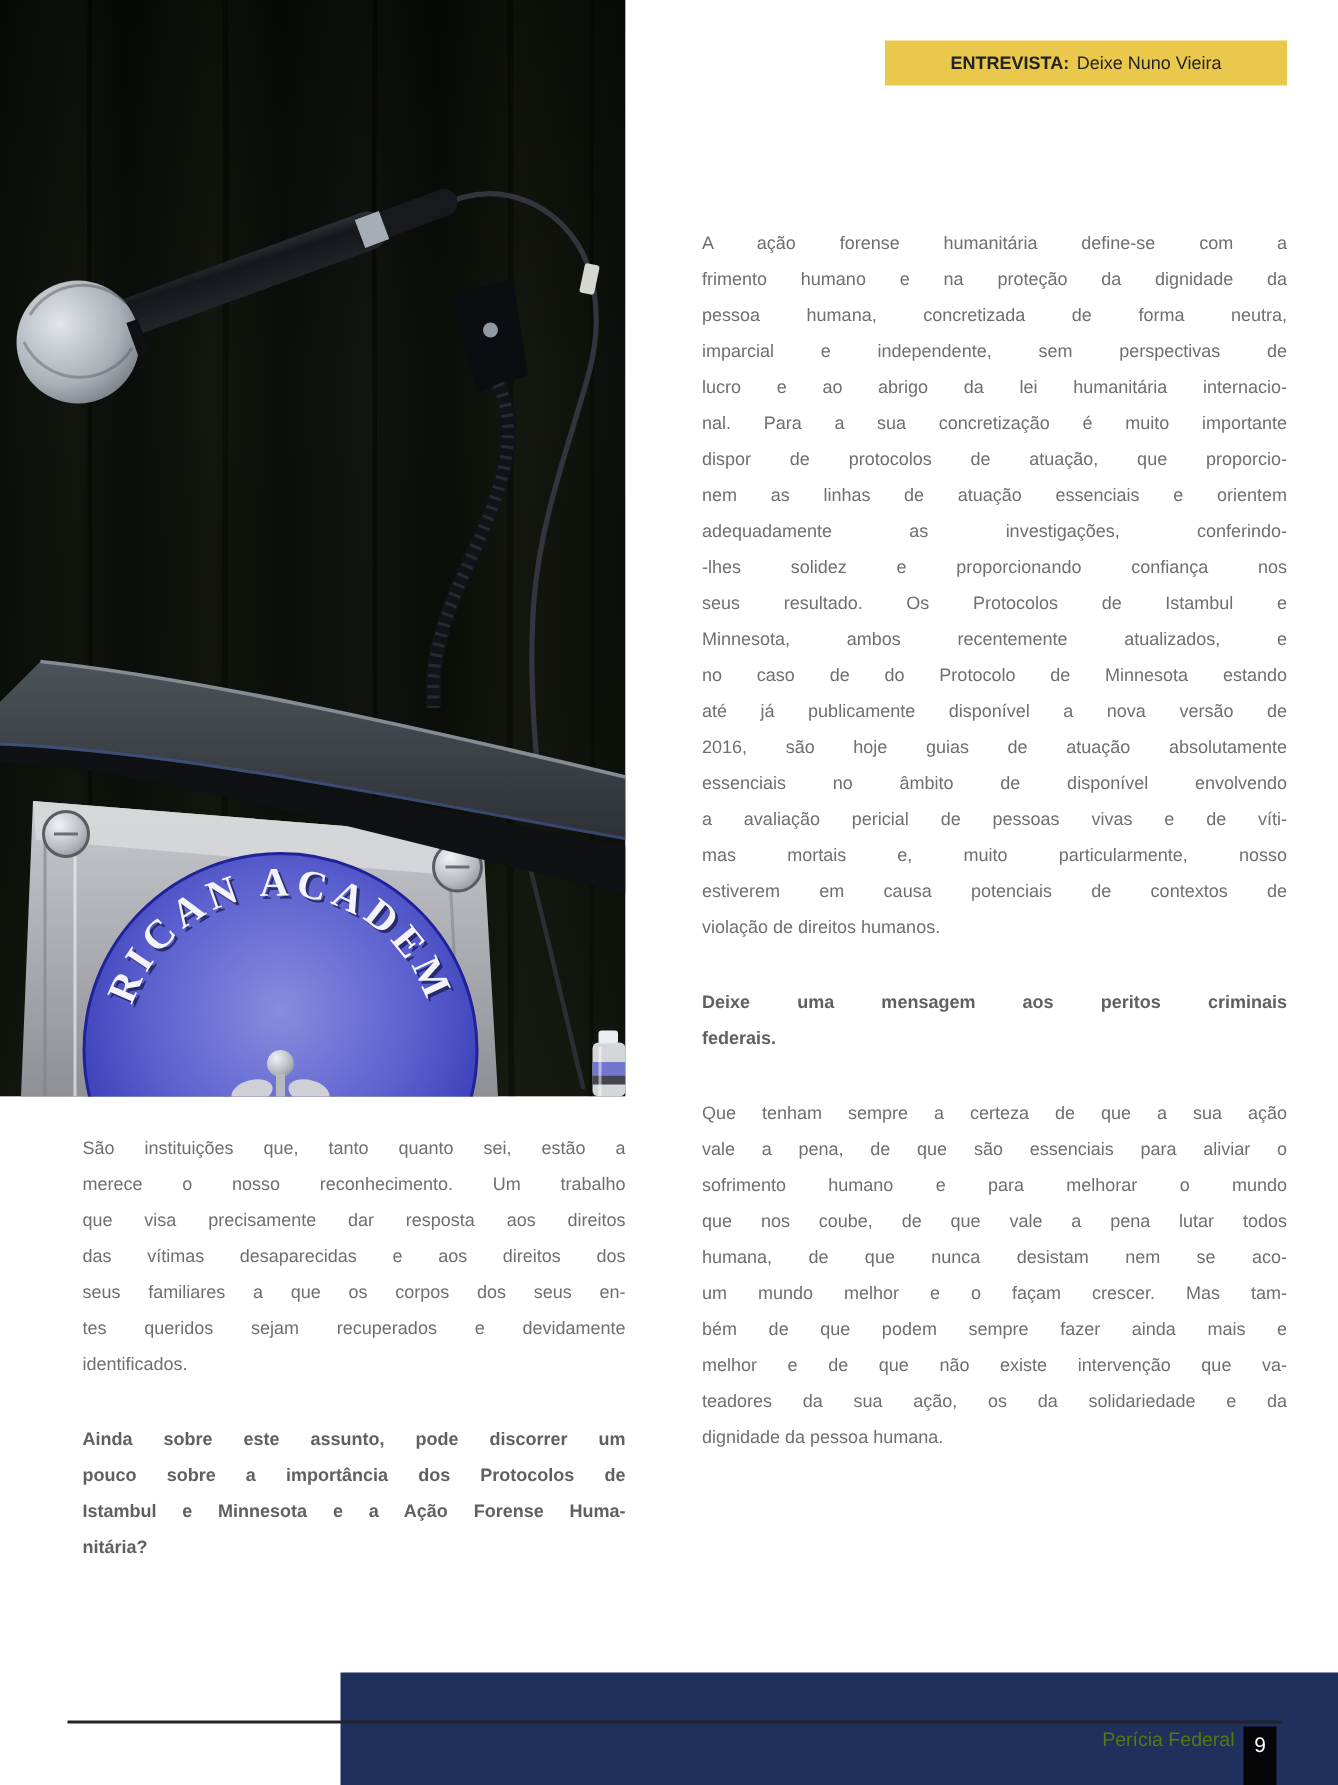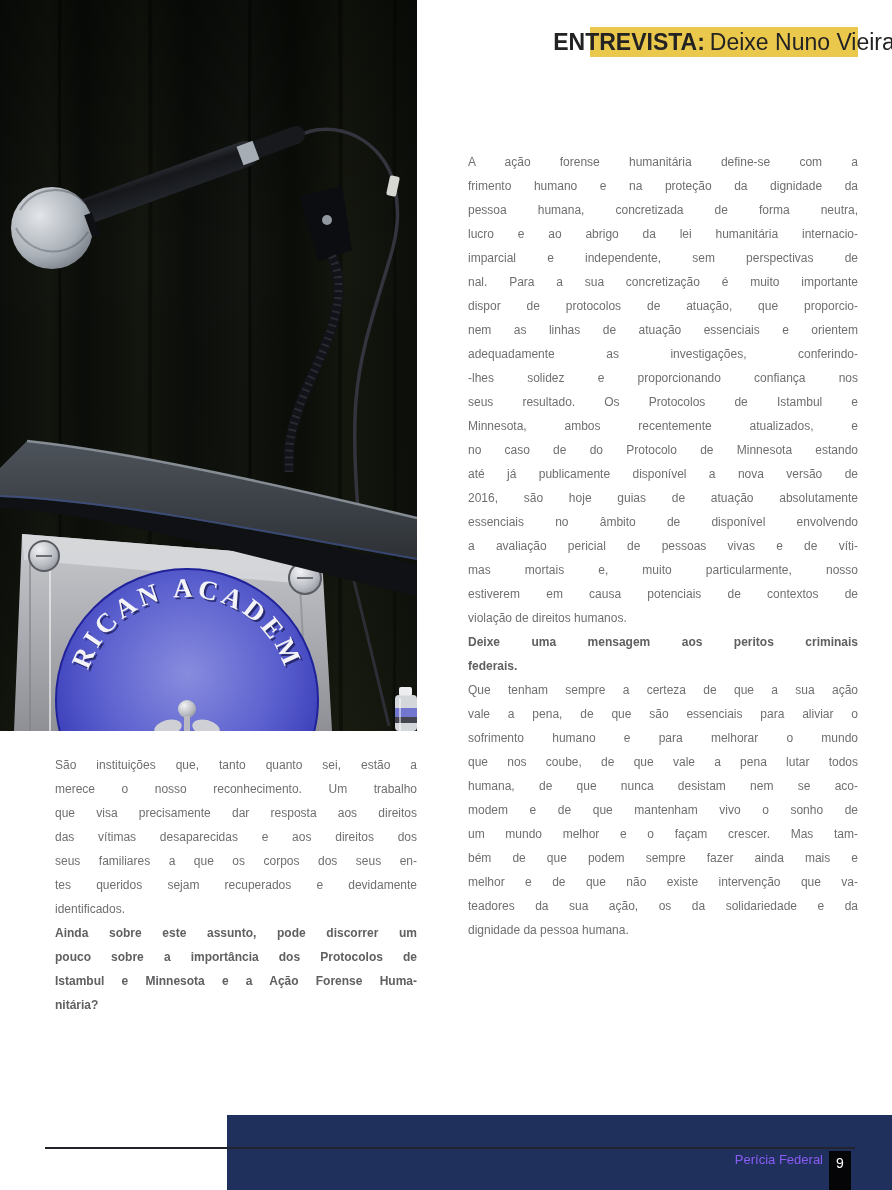--- a/index.html
+++ b/index.html
@@ -8,42 +8,42 @@
     background:#ffffff; overflow:hidden;
     font-family:"Liberation Sans", sans-serif;
   }
   
   .photo{position:absolute;left:0;top:0;width:417px;height:731px;}
   
   .badge{
     position:absolute;left:590px;top:27px;width:268px;height:30px;
     background:#e9c84c;color:#232323;
     display:flex;align-items:center;justify-content:center;
-    font-size:23px;white-space:nowrap;
+    font-size:12px;white-space:nowrap;
   }
   .badge .b{font-weight:700;}
   .badge .r{font-weight:400;margin-left:5px;}
   
   .col{position:absolute;color:#6f6f70;font-size:12px;line-height:24px;}
   .col-left{left:55px;top:753px;width:362px;}
   .col-right{left:468px;top:150px;width:390px;}
   .para{margin:0 0 0 0;}
-  .para + .para{}
+  .para + .para{margin-top:26px;}
   .q{font-weight:700;color:#606062;}
   .tline{
     text-align:justify;text-align-last:justify;text-justify:inter-word;
     height:24px;overflow:hidden;white-space:normal;
   }
   .tline-last{text-align-last:left;}
   
   .footer-navy{position:absolute;left:227px;top:1115px;width:665px;height:75px;background:#20305c;}
   .footer-rule{position:absolute;left:45px;top:1147px;width:810px;height:2px;background:#23232d;}
   .footer-journal{
     position:absolute;top:1153px;right:69px;
-    font-size:13px;color:#8b5cf6;line-height:1;
+    font-size:13px;color:#4d7c0f;line-height:1;
   }
   .page-box{
     position:absolute;left:829px;top:1151px;width:22px;height:39px;
     background:#050507;color:#ffffff;font-size:14px;
     display:flex;justify-content:center;align-items:flex-start;
     padding-top:4px;box-sizing:border-box;
   }
 </style>
 </head>
 <body>
@@ -199,22 +199,22 @@
         <div class="tline">Istambul e Minnesota e a Ação Forense Huma-</div>
         <div class="tline tline-last">nitária?</div>
       </div>
   </div>
 
   <div class="col col-right">
     <div class="para">
         <div class="tline">A ação forense humanitária define-se com a</div>
         <div class="tline">frimento humano e na proteção da dignidade da</div>
         <div class="tline">pessoa humana, concretizada de forma neutra,</div>
+        <div class="tline">imparcial e independente, sem perspectivas de</div>
         <div class="tline">lucro e ao abrigo da lei humanitária internacio-</div>
-        <div class="tline">imparcial e independente, sem perspectivas de</div>
         <div class="tline">nal. Para a sua concretização é muito importante</div>
         <div class="tline">dispor de protocolos de atuação, que proporcio-</div>
         <div class="tline">nem as linhas de atuação essenciais e orientem</div>
         <div class="tline">adequadamente as investigações, conferindo-</div>
         <div class="tline">-lhes solidez e proporcionando confiança nos</div>
         <div class="tline">seus resultado. Os Protocolos de Istambul e</div>
         <div class="tline">Minnesota, ambos recentemente atualizados, e</div>
         <div class="tline">no caso de do Protocolo de Minnesota estando</div>
         <div class="tline">até já publicamente disponível a nova versão de</div>
         <div class="tline">2016, são hoje guias de atuação absolutamente</div>
@@ -227,21 +227,20 @@
     <div class="para q">
         <div class="tline">Deixe uma mensagem aos peritos criminais</div>
         <div class="tline tline-last">federais.</div>
       </div>
     <div class="para">
         <div class="tline">Que tenham sempre a certeza de que a sua ação</div>
         <div class="tline">vale a pena, de que são essenciais para aliviar o</div>
         <div class="tline">sofrimento humano e para melhorar o mundo</div>
         <div class="tline">que nos coube, de que vale a pena lutar todos</div>
         <div class="tline">humana, de que nunca desistam nem se aco-</div>
-        <div class="tline">modem e de que mantenham vivo o sonho de</div>
         <div class="tline">um mundo melhor e o façam crescer. Mas tam-</div>
         <div class="tline">bém de que podem sempre fazer ainda mais e</div>
         <div class="tline">melhor e de que não existe intervenção que va-</div>
         <div class="tline">teadores da sua ação, os da solidariedade e da</div>
         <div class="tline tline-last">dignidade da pessoa humana.</div>
       </div>
   </div>
 
   <div class="footer-navy"></div>
   <div class="footer-rule"></div>

